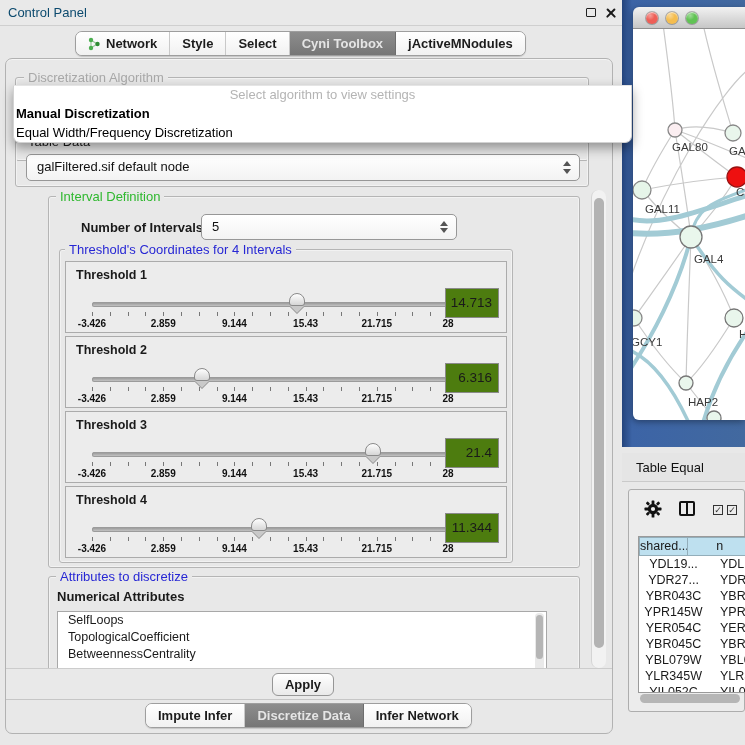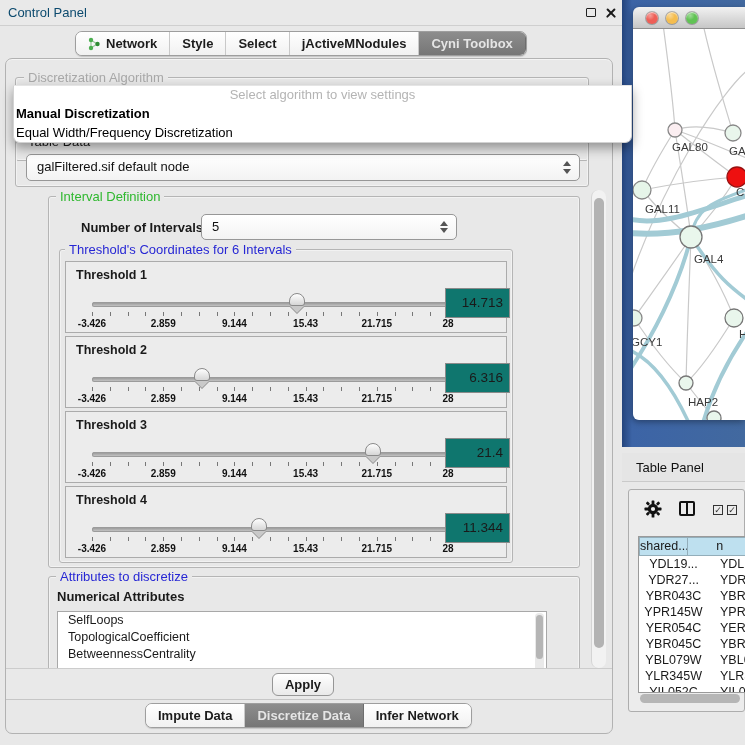--- a/index.html
+++ b/index.html
@@ -51,21 +51,21 @@
   .ig-label { color:#2eb82e; }
   .blue-label { color:#2727d4; }
 
   .threshold-panel { position:absolute; width:442px; height:72px; background:#ececec; border:1px solid #ababab; }
   .threshold-panel .tp-title { position:absolute; left:10px; top:6px; font-size:12.5px; font-weight:bold; }
   .track { position:absolute; left:26px; top:40px; width:356px; height:5px; border-radius:3px; background:linear-gradient(#8f8f8f,#cfcfcf); box-shadow:inset 0 0 0 1px #9b9b9b; }
   .thumb { position:absolute; top:31px; width:16px; height:13px; background:linear-gradient(#fefefe,#d6d6d6); border:1px solid #8a8a8a; border-radius:8px 8px 3px 3px; z-index:2; }
   .thumb:after { content:""; position:absolute; left:0px; top:12px; border-left:7px solid transparent; border-right:7px solid transparent; border-top:7px solid #c9c9c9; filter:drop-shadow(0 1px 0 #8a8a8a); }
   .ticks .tick { position:absolute; top:50px; width:1px; height:4px; background:#777; }
   .tick-labels .tick-label { position:absolute; top:56px; transform:translateX(-50%); font-size:10px; font-weight:bold; color:#111; white-space:nowrap; }
-  .value-box { position:absolute; left:379px; top:26px; width:65px; height:30px; background:#0f766e; border:1px solid #8a8a8a; font-size:13.5px; line-height:28px; text-align:right; padding-right:6px; }
+  .value-box { position:absolute; left:379px; top:26px; width:54px; height:30px; background:#4d7c0f; border:1px solid #8a8a8a; font-size:13.5px; line-height:28px; text-align:right; padding-right:6px; }
 
   .attr-list { position:absolute; background:#fff; border:1px solid #a8a8a8; font-size:12.5px; }
   .attr-list .item { height:17px; line-height:17px; padding-left:10px; white-space:nowrap; }
   .list-scroll { position:absolute; width:9px; background:#e9e9e9; border-radius:4px; }
   .list-scroll .lthumb { position:absolute; left:1px; top:2px; width:7px; height:44px; background:#b5b5b5; border-radius:4px; }
 
   .apply-strip { left:6px; top:668px; width:606px; height:32px; background:#e9e9e9; border-top:1px solid #cccccc; border-bottom:1px solid #c6c6c6; }
   .apply-btn { position:absolute; left:266px; top:4px; width:62px; height:23px; background:linear-gradient(#ffffff,#e9e9e9); border:1px solid #969696; border-radius:6px; font-size:13px; font-weight:bold; text-align:center; line-height:21px; }
 
   
@@ -116,25 +116,25 @@
         <circle cx="9.5" cy="7" r="2.2" fill="#2e8b33"></circle>
     </svg>
     <span>Network</span>
   </div>
   <div class="tab">
       <span>Style</span>
     </div>
   <div class="tab">
       <span>Select</span>
     </div>
-  <div class="tab">
-      <span>jActiveMNodules</span>
-    </div>
   <div class="tab sel">
       <span>Cyni Toolbox</span>
+    </div>
+  <div class="tab">
+      <span>jActiveMNodules</span>
     </div>
 </div>
 
 <div class="abs main-panel">
 
   <div class="groupbox" style="left:9px; top:18px; width:574px; height:84px;">
     <div class="grouplabel" style="left:8px; top:-7px; color:#a8a8a8;">Discretization Algorithm</div>
     <div class="combo algo-combo" style="left:10px; top:18px; width:554px; height:27px;">
       <span class="stepper"></span>
     </div>
@@ -160,21 +160,21 @@
   <div class="groupbox" style="left:41px; top:8px; width:532px; height:372px;">
     <div class="grouplabel ig-label" style="left:7px; top:-7px;">Interval Definition</div>
 
     <div class="abs" style="left:32px; top:18px; font-size:13px; font-weight:bold; line-height:26px;">Number of Intervals</div>
     <div class="combo" style="left:152px; top:17px; width:256px; height:26px;">
       <span>5</span>
       <span class="stepper"></span>
     </div>
 
     <div class="groupbox" style="left:10px; top:52px; width:454px; height:314px;">
-      <div class="grouplabel blue-label" style="left:5px; top:-7px;">Threshold's Coordinates for 6 Intervals</div>
+      <div class="grouplabel blue-label" style="left:5px; top:-7px;">Threshold's Coordinates for 4 Intervals</div>
 
       <div class="threshold-panel" style="left:5px; top:11px;">
         <div class="tp-title">Threshold 1</div>
         <div class="track"></div>
         <div class="thumb" style="left: 223.482px;"></div>
         <div class="ticks">
             <div class="tick" style="left: 26px;"></div>
             <div class="tick" style="left: 43.8px;"></div>
             <div class="tick" style="left: 61.6px;"></div>
             <div class="tick" style="left: 79.4px;"></div>
@@ -337,21 +337,21 @@
 <div class="abs vscroll" style="height:478px; top:190px;">
     <div class="vthumb"></div>
   </div>
 
 <div class="abs apply-strip">
   <div class="apply-btn">Apply</div>
 </div>
 
 <div class="abs tabgroup" id="bottom-tabs">
   <div class="tab">
-      <span>Impute Data</span>
+      <span>Impute Infer</span>
     </div>
   <div class="tab sel">
       <span>Discretize Data</span>
     </div>
   <div class="tab">
       <span>Infer Network</span>
     </div>
 </div>
 
 <div class="abs blue-frame">
@@ -403,21 +403,21 @@
           <text x="61" y="234" font-size="11.5" fill="#3a3a3a" font-family="&quot;Liberation Sans&quot;,sans-serif">GAL4</text>
           <text x="-2" y="317" font-size="11.5" fill="#3a3a3a" font-family="&quot;Liberation Sans&quot;,sans-serif">GCY1</text>
           <text x="106" y="309" font-size="11.5" fill="#3a3a3a" font-family="&quot;Liberation Sans&quot;,sans-serif">H</text>
           <text x="55" y="377" font-size="11.5" fill="#3a3a3a" font-family="&quot;Liberation Sans&quot;,sans-serif">HAP2</text>
         </svg>
     </div>
   </div>
 </div>
 
 <div class="abs tp-bar">
-  <span>Table Panel</span>
+  <span>Table Equal</span>
 </div>
 
 <div class="abs tp-box">
   <div class="tp-toolbar">
     <svg class="gear-svg" width="18" height="18" viewBox="0 0 18 18">
       <g fill="#111">
         <circle cx="9" cy="9" r="5.2"></circle>
         <rect x="7.6" y="0.5" width="2.8" height="4" rx="0.6"></rect>
         <rect x="7.6" y="13.5" width="2.8" height="4" rx="0.6"></rect>
         <rect x="0.5" y="7.6" width="4" height="2.8" rx="0.6"></rect>

